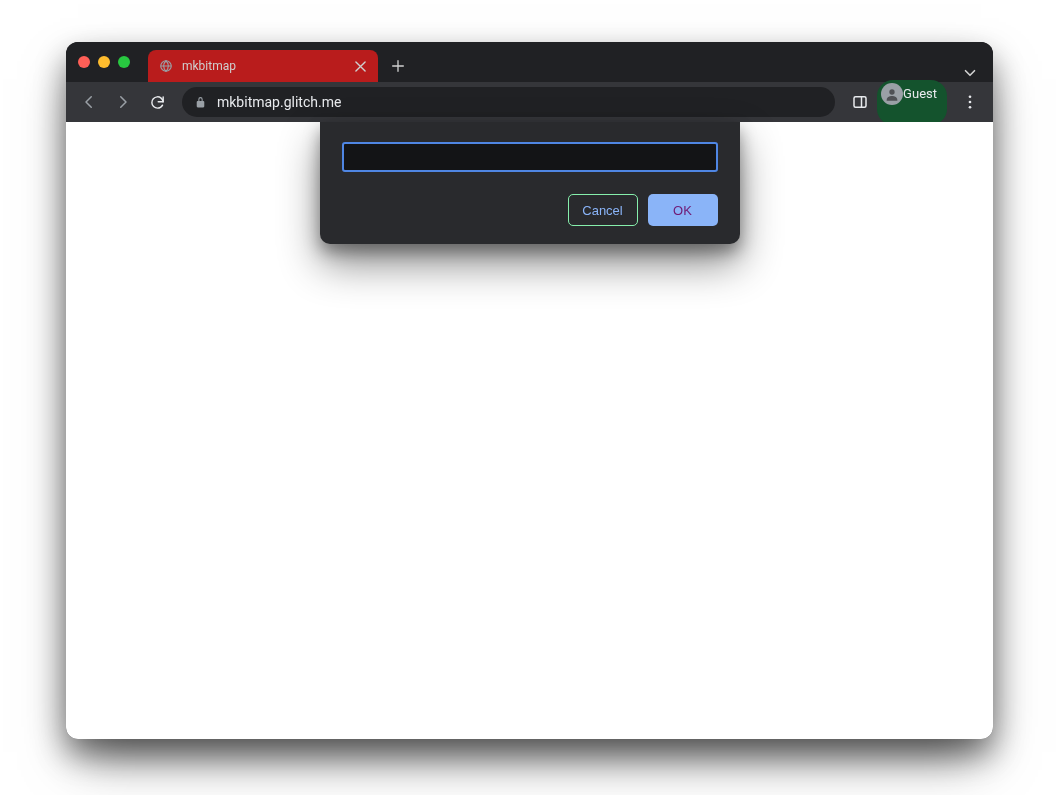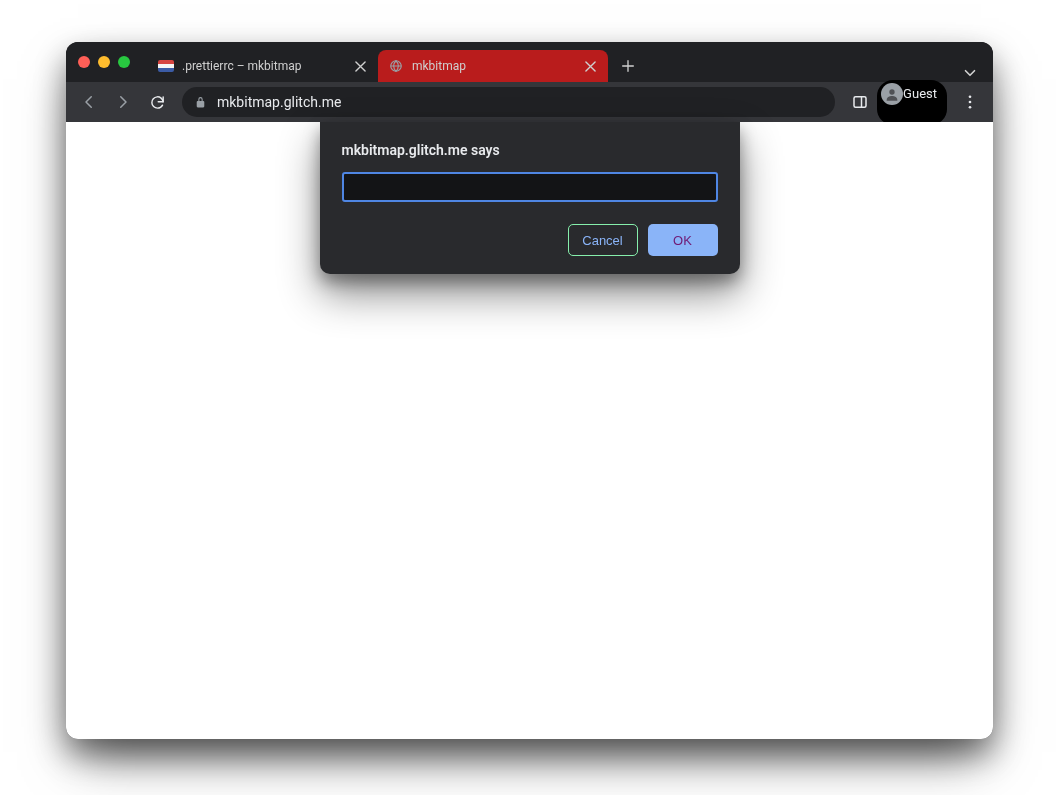--- a/index.html
+++ b/index.html
@@ -184,21 +184,21 @@
     .panel-icon {
       color: #e8eaed;
       display: flex;
       align-items: center;
       cursor: pointer;
     }
     .profile-chip {
       display: flex;
       align-items: center;
       gap: 0;
-      background: #000000;
+      background: #14532d;
       border-radius: 16px;
       padding: 3px 10px 20px 4px;
       cursor: pointer;
     }
     .avatar-circle {
       width: 22px;
       height: 22px;
       border-radius: 50%;
       background: #9aa0a6;
       display: flex;
@@ -293,35 +293,20 @@
 
   <div class="top-bar">
     <div class="traffic-lights">
       <div class="traffic-dot traffic-close"></div>
       <div class="traffic-dot traffic-min"></div>
       <div class="traffic-dot traffic-max"></div>
     </div>
 
     <div class="tab-strip">
 
-      <div class="tab tab-inactive">
-        <div class="tab-favicon">
-          <div class="favicon-stripes">
-            <div class="stripe-red"></div>
-            <div class="stripe-white"></div>
-            <div class="stripe-blue"></div>
-          </div>
-        </div>
-        <span class="tab-title">.prettierrc – mkbitmap</span>
-        <span class="tab-close">
-          <svg viewBox="0 0 12 12" width="11" height="11">
-              <path d="M1 1 L11 11 M11 1 L1 11" stroke="currentColor" stroke-width="1.5" fill="none" stroke-linecap="round"></path>
-            </svg>
-        </span>
-      </div>
 
       <div class="tab tab-active">
         <div class="tab-favicon globe-icon">
           <svg viewBox="0 0 24 24" fill="none" stroke="#9aa0a6" stroke-width="2">
             <circle cx="12" cy="12" r="9"></circle>
             <path d="M3 12h18"></path>
             <path d="M12 3c2.5 2.5 4 5.7 4 9s-1.5 6.5-4 9c-2.5-2.5-4-5.7-4-9s1.5-6.5 4-9z"></path>
           </svg>
         </div>
         <span class="tab-title">mkbitmap</span>
@@ -395,21 +380,20 @@
             <circle cx="12" cy="12" r="1.8"></circle>
             <circle cx="12" cy="19" r="1.8"></circle>
           </svg>
       </span>
     </div>
   </div>
 
   <div class="viewport">
 
     <div class="dialog">
-      <div class="dialog-title">mkbitmap.glitch.me says</div>
       <input class="dialog-input" type="text" value="" style="">
       <div class="dialog-buttons">
         <button class="btn btn-cancel">Cancel</button>
         <button class="btn btn-ok">OK</button>
       </div>
     </div>
 
   </div>
 
 </div>

